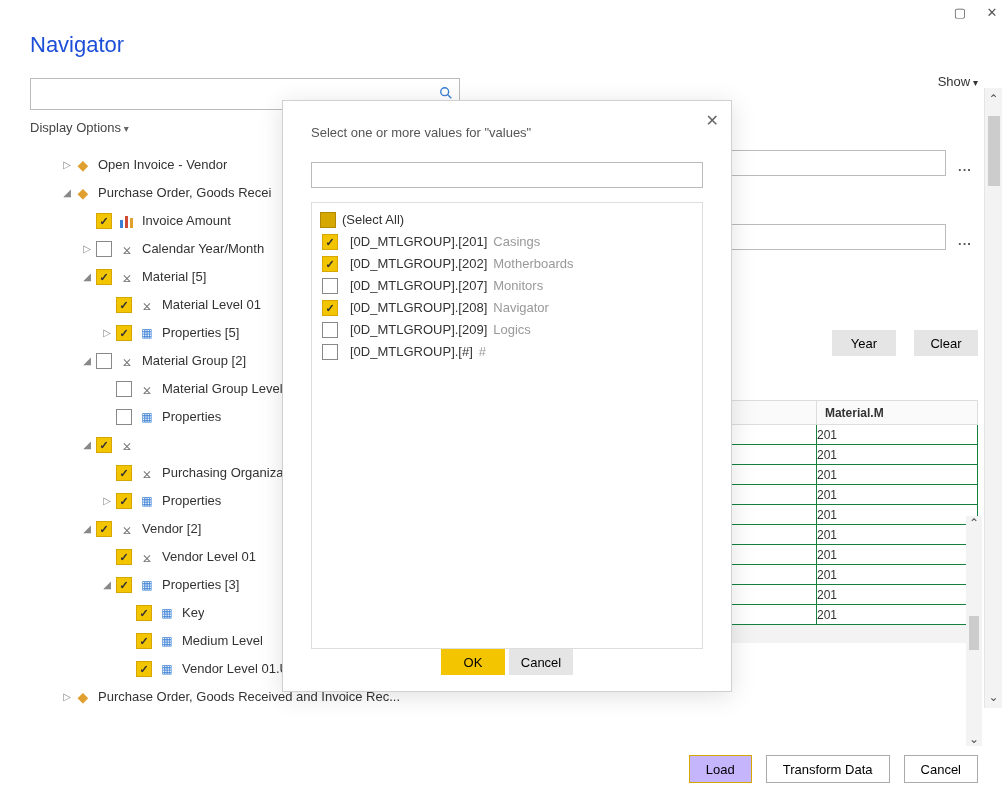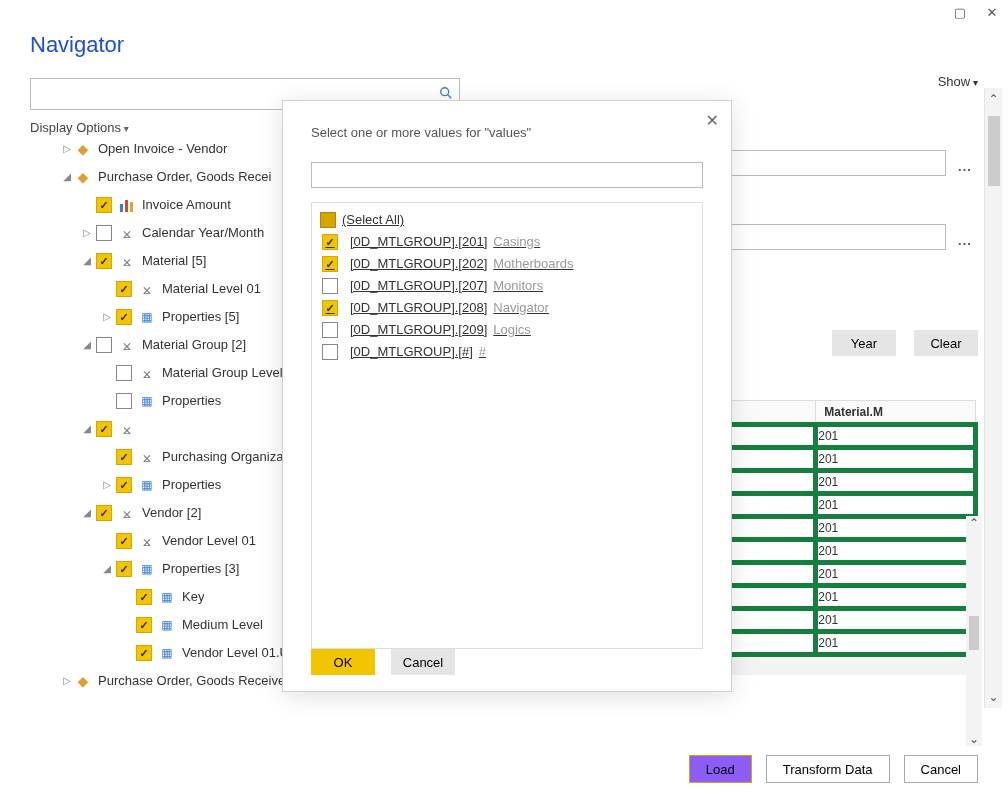--- a/index.html
+++ b/index.html
@@ -5,21 +5,21 @@
   * { box-sizing: border-box; }
   body { margin: 0; font-family: "Segoe UI", sans-serif; font-size: 13px; color: #333; background: #fff; width: 1008px; height: 801px; overflow: hidden; position: relative; }
   .titlebar { height: 24px; display:flex; justify-content:flex-end; padding: 4px 8px; gap:16px; }
   .titlebar span { width:16px; height:16px; display:inline-flex; align-items:center; justify-content:center; color:#555; cursor:default;}
   h1.navigator-title { font-size: 22px; font-weight: 400; color:#1d4ed8; margin: 8px 0 20px 30px; }
   .main { display:flex; padding: 0 30px; height: 660px; }
   .left-panel { width: 430px; display:flex; flex-direction:column; }
   .search-box-outer { border:1px solid #bbb; height:32px; display:flex; align-items:center; padding:0 6px; margin-bottom:10px; }
   .search-box-outer input { border:none; outline:none; flex:1; font-size:13px; height:100%; }
   .search-icon { color:#3a7fd5; font-size:14px; }
-  .display-options { color:#444; margin-bottom:0; cursor:default; }
+  .display-options { color:#444; margin-bottom:16px; cursor:default; }
   .display-options::after{content:" ▾"; font-size:10px; color:#666;}
   .tree { flex:1; overflow:hidden; line-height: 28px; }
   .tree-row { display:flex; align-items:center; height:28px; white-space:nowrap; overflow:hidden; text-overflow:ellipsis; }
   .expander { width:14px; display:inline-flex; justify-content:center; color:#888; font-size:10px; }
   .chk { width:16px; height:16px; margin: 0 6px 0 2px; display:inline-flex; align-items:center; justify-content:center; font-size:11px; border:1px solid #888; }
   .chk.checked { background:#f3c500; border-color:#d6a700; color:#333; font-weight:bold; }
   .chk.unchecked { background:#fff; }
   .ico { width:18px; height:16px; display:inline-flex; align-items:center; justify-content:center; margin-right:6px; }
   .cube { color:#e0a030; font-size:14px;}
   .chart-ico svg { width:16px; height:14px;}
@@ -38,42 +38,42 @@
 
   .param-row { display:flex; align-items:center; margin-top:50px; margin-bottom:40px; gap:6px;}
   .param-input { flex:1; height:26px; border:1px solid #bbb; padding:0 6px; font-size:12px; color:#555; overflow:hidden; white-space:nowrap;}
   .ellipsis-btn { width:26px; height:22px; display:inline-flex; align-items:flex-end; justify-content:center; font-weight:bold; color:#555; letter-spacing:1px; cursor:default;}
   .apply-clear { display:flex; justify-content:flex-end; gap:18px; margin-top:80px; margin-bottom:20px;}
   .apply-clear button { width:64px; height:26px; border:none; background:#e5e5e5; font-size:13px; cursor:pointer;}
   .preview-title { font-size:16px; color:#555; margin:6px 0; display:flex; align-items:center; gap:8px;}
   .preview-title .reficon{font-size:13px; color:#4a9;}
   table.preview { border-collapse:collapse; font-size:12px; width:100%;}
   table.preview th { text-align:left; font-weight:600; border:1px solid #ddd; padding:3px 8px; background:#fafafa; height:24px;}
-  table.preview td { border:5px solid #15803d; padding:2px 0; height:20px;}
+  table.preview td { border:1px solid #15803d; padding:2px 0; height:20px;}
   .hscroll { height:18px; background:#f3f3f3; display:flex; align-items:center; justify-content:space-between; padding:0 4px; font-size:12px; color:#555;}
   .vscroll-preview { position:absolute; right:-4px; top:438px; width:16px; height:230px; background:#f3f3f3; display:flex; flex-direction:column; justify-content:space-between; align-items:center; font-size:12px; color:#555;}
   .vscroll-preview .thumb{width:10px; height:34px; background:#ccc; margin-top:4px;}
 
   .footer { position:absolute; bottom:18px; right:30px; display:flex; gap:14px;}
   .footer button { height:28px; padding:0 16px; border:1px solid #aaa; background:#fff; font-size:13px; cursor:pointer;}
-  .footer button.primary { background:#8b5cf6; border-color:#d6a700;}
+  .footer button.primary { background:#c4b5fd; border-color:#d6a700;}
 
   
   .modal { position:absolute; left:282px; top:100px; width:450px; height:592px; background:#fff; border:1px solid #d0d0d0; box-shadow:0 4px 24px rgba(0,0,0,0.12); padding:24px 28px 16px 28px; display:flex; flex-direction:column;}
   .modal .close { position:absolute; right:12px; top:10px; font-size:16px; color:#666; cursor:default;}
   .modal h2 { font-size:22px; font-weight:400; color:#555; margin:0 0 18px 0;}
   .modal .hint { color:#555; margin-bottom:22px;}
   .modal .filter-input { height:26px; border:1px solid #bbb; margin-bottom:14px; padding:2px 6px;}
   .modal .filter-input input{border:none; outline:none; width:100%; height:100%; font-size:13px;}
-  .modal .values-list { border:1px solid #ddd; flex:1; padding:6px 8px; line-height:22px; overflow:auto;text-decoration:underline;}
+  .modal .values-list { border:1px solid #ddd; flex:1; padding:6px 8px; line-height:22px; overflow:auto;}
   .modal .vrow { display:flex; align-items:center; gap:6px; height:22px;}
   .modal .vrow .code{ color:#333;}
   .modal .vrow .desc{ color:#999;}
   .modal .sel-all-chk { width:16px; height:16px; background:#d6a700; border:1px solid #b08900; display:inline-block;}
-  .modal-buttons { display:flex; justify-content:flex-start; gap:16px; }
+  .modal-buttons { display:flex; justify-content:center; gap:4px; }
   .modal-buttons button { width:64px; height:26px; border:none; font-size:13px; cursor:pointer;}
   .modal-buttons .ok { background:#f3c500;}
   .modal-buttons .cancel { background:#e5e5e5;}
 </style>
 </head>
 <body>
 
 <div class="titlebar">
   <span>▢</span>
   <span>✕</span>

